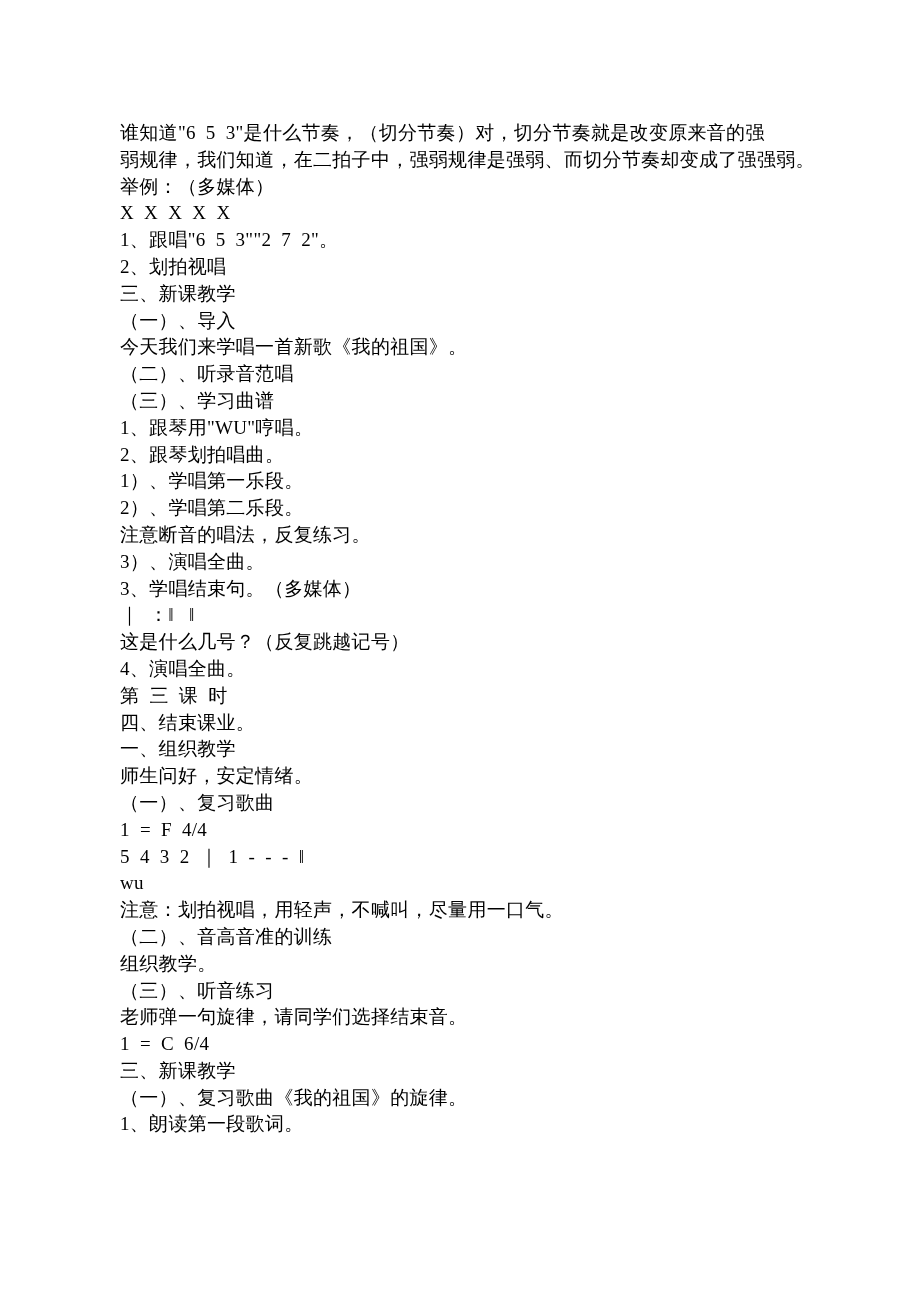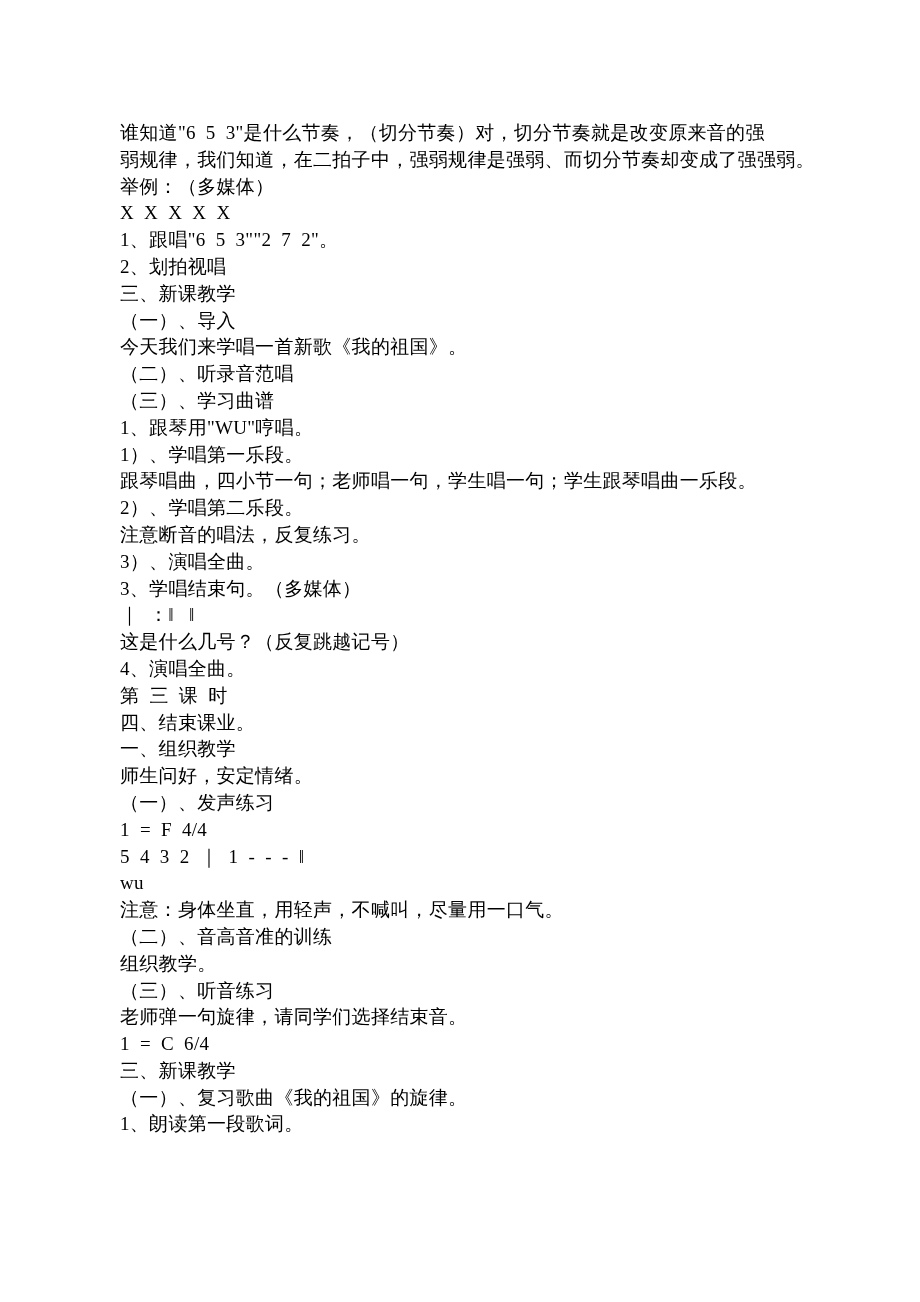--- a/index.html
+++ b/index.html
@@ -31,38 +31,38 @@
     <div class="doc-line">举例：（多媒体）</div>
     <div class="doc-line">X  X  X  X  X</div>
     <div class="doc-line">1、跟唱"6  5  3""2  7  2"。</div>
     <div class="doc-line">2、划拍视唱</div>
     <div class="doc-line">三、新课教学</div>
     <div class="doc-line">（一）、导入</div>
     <div class="doc-line">今天我们来学唱一首新歌《我的祖国》。</div>
     <div class="doc-line">（二）、听录音范唱</div>
     <div class="doc-line">（三）、学习曲谱</div>
     <div class="doc-line">1、跟琴用"WU"哼唱。</div>
+    <div class="doc-line">2、跟琴划拍唱曲。</div>
     <div class="doc-line">1）、学唱第一乐段。</div>
-    <div class="doc-line">跟琴唱曲，四小节一句；老师唱一句，学生唱一句；学生跟琴唱曲一乐段。</div>
     <div class="doc-line">2）、学唱第二乐段。</div>
     <div class="doc-line">注意断音的唱法，反复练习。</div>
     <div class="doc-line">3）、演唱全曲。</div>
     <div class="doc-line">3、学唱结束句。（多媒体）</div>
     <div class="doc-line">｜  ：‖   ‖</div>
     <div class="doc-line">这是什么几号？（反复跳越记号）</div>
     <div class="doc-line">4、演唱全曲。</div>
     <div class="doc-line">第  三  课  时</div>
     <div class="doc-line">四、结束课业。</div>
     <div class="doc-line">一、组织教学</div>
     <div class="doc-line">师生问好，安定情绪。</div>
-    <div class="doc-line">（一）、发声练习</div>
+    <div class="doc-line">（一）、复习歌曲</div>
     <div class="doc-line">1  =  F  4/4</div>
     <div class="doc-line">5  4  3  2  ｜  1  -  -  -  ‖</div>
     <div class="doc-line">wu</div>
-    <div class="doc-line">注意：身体坐直，用轻声，不喊叫，尽量用一口气。</div>
+    <div class="doc-line">注意：划拍视唱，用轻声，不喊叫，尽量用一口气。</div>
     <div class="doc-line">（二）、音高音准的训练</div>
     <div class="doc-line">组织教学。</div>
     <div class="doc-line">（三）、听音练习</div>
     <div class="doc-line">老师弹一句旋律，请同学们选择结束音。</div>
     <div class="doc-line">1  =  C  6/4</div>
     <div class="doc-line">三、新课教学</div>
     <div class="doc-line">（一）、复习歌曲《我的祖国》的旋律。</div>
     <div class="doc-line">1、朗读第一段歌词。</div>
   </div>
 

